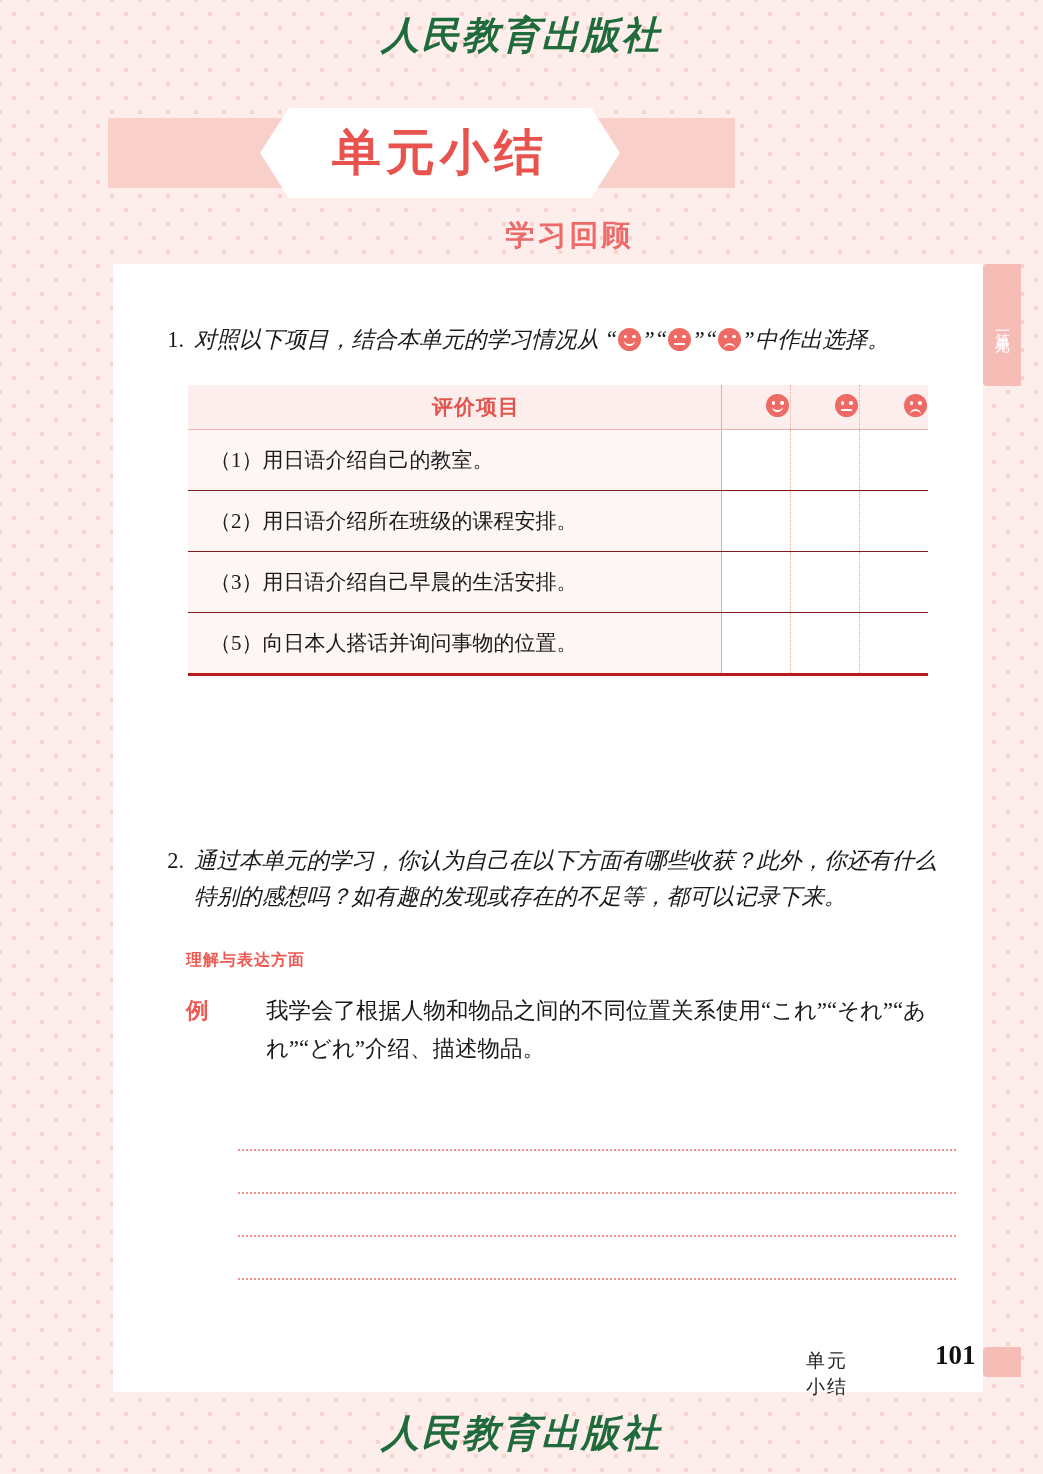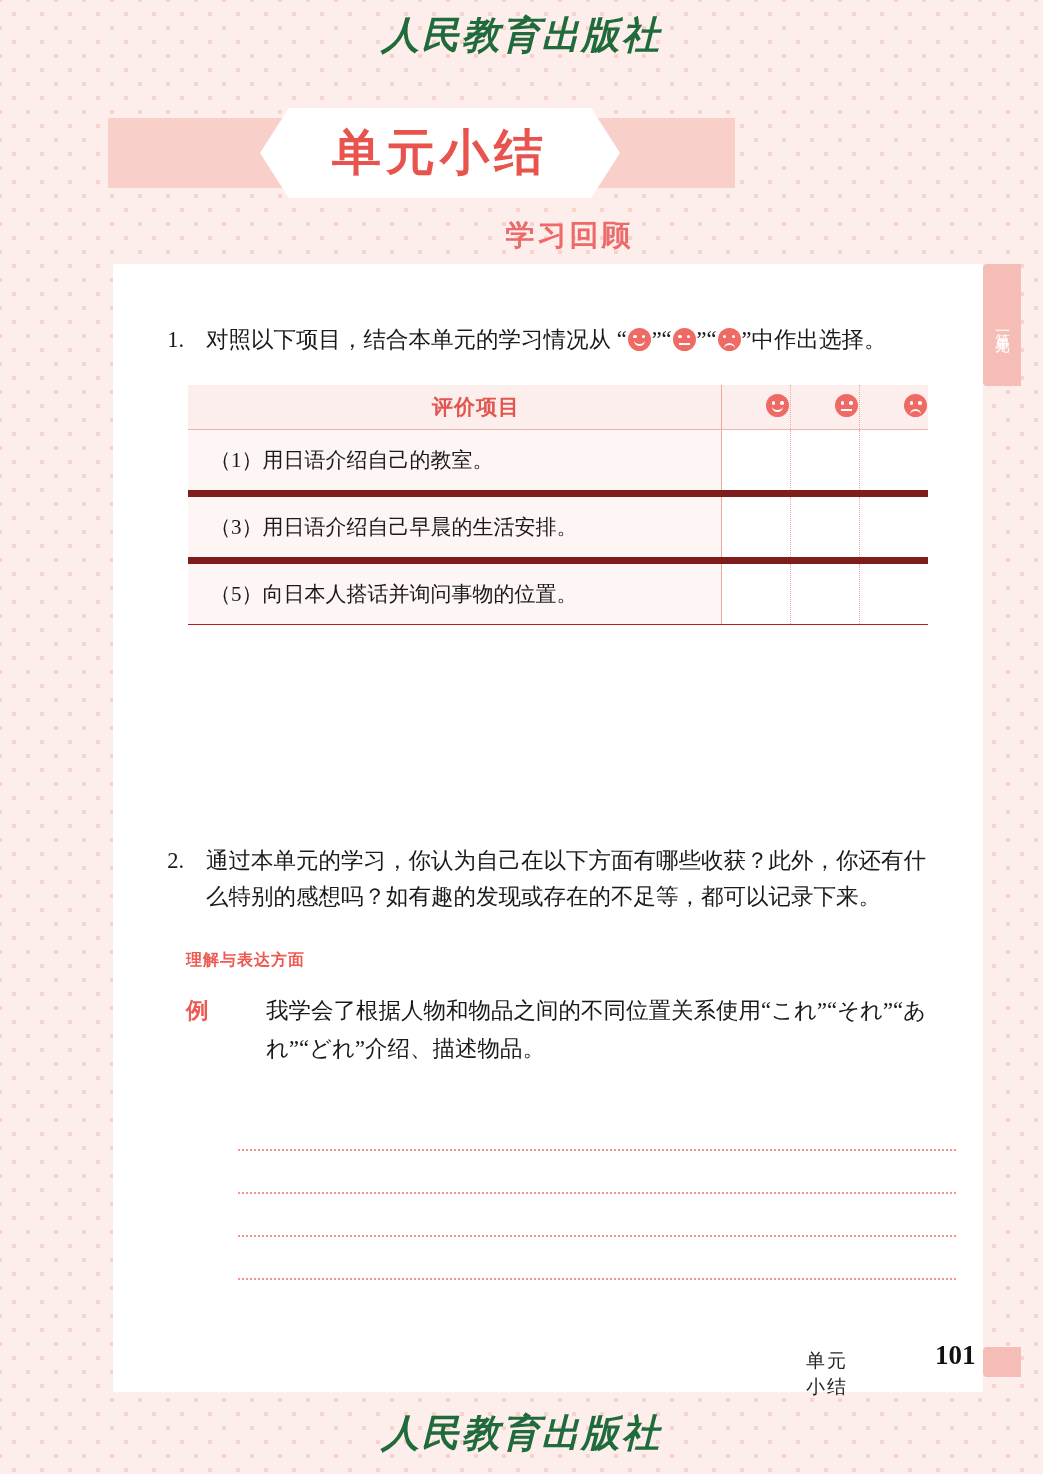--- a/index.html
+++ b/index.html
@@ -118,21 +118,21 @@
     color: #1a1a1a;
     line-height: 1.62;
   }
   .item .num {
     position: absolute;
     left: 0; top: 0;
     width: 34px;
     text-align: right;
     font-family: "Liberation Serif", serif;
   }
-  .item .body { margin-left: 56px; }
+  .item .body { margin-left: 44px; font-style: italic; }
 
   .q1 { left: 150px; top: 322px; width: 810px; }
   .q2 { left: 150px; top: 843px; width: 790px; }
 
   .face {
     display: inline-block;
     width: 23px; height: 23px;
     border-radius: 50%;
     background: #ef6a64;
     vertical-align: -4px;
@@ -168,21 +168,21 @@
   
   .eval-table {
     position: absolute;
     left: 188px; top: 385px;
     width: 740px;
     border-collapse: collapse;
     font-size: 21px;
     color: #1a1a1a;
   }
   .eval-table th, .eval-table td {
-    border-bottom: 7px solid #7f1d1d;
+    border-bottom: 1px solid #7f1d1d;
     padding: 0;
   }
   .eval-table thead th {
     background: #fceeec;
     height: 44px;
     color: #e1564f;
     font-weight: bold;
     font-size: 21px;
     letter-spacing: 1px;
     border-bottom: 1px solid #f0b3ab;
@@ -197,21 +197,21 @@
     padding: 13px 6px 13px 22px;
     line-height: 1.62;
     background: #fdf6f5;
   }
   .eval-table tbody td.c {
     width: 60px;
     background: #ffffff;
     border-left: 1px dotted #f0a79e;
   }
   .eval-table tbody td.c.first { border-left: 1px solid #f0a79e; }
-  .eval-table tbody tr:last-child td { border-bottom: 1px solid #b91c1c; margin-top: 40px; }
+  .eval-table tbody tr:last-child td { border-bottom: 3px solid #b91c1c; margin-top: 40px; }
 
   
   .sec-head {
     position: absolute;
     left: 186px; top: 950px;
     color: #ee5a53;
     font-size: 16px;
     font-weight: bold;
     letter-spacing: 1px;
   }
@@ -308,20 +308,26 @@
       </tr>
     </thead>
     <tbody>
       <tr>
         <td class="label">（1）用日语介绍自己的教室。</td>
         <td class="c first"></td>
         <td class="c"></td>
         <td class="c"></td>
       </tr>
       <tr>
+        <td class="label">（2）用日语介绍所在班级的课程安排。</td>
+        <td class="c first"></td>
+        <td class="c"></td>
+        <td class="c"></td>
+      </tr>
+      <tr>
         <td class="label">（3）用日语介绍自己早晨的生活安排。</td>
         <td class="c first"></td>
         <td class="c"></td>
         <td class="c"></td>
       </tr>
       <tr>
         <td class="label">（5）向日本人搭话并询问事物的位置。</td>
         <td class="c first"></td>
         <td class="c"></td>
         <td class="c"></td>

